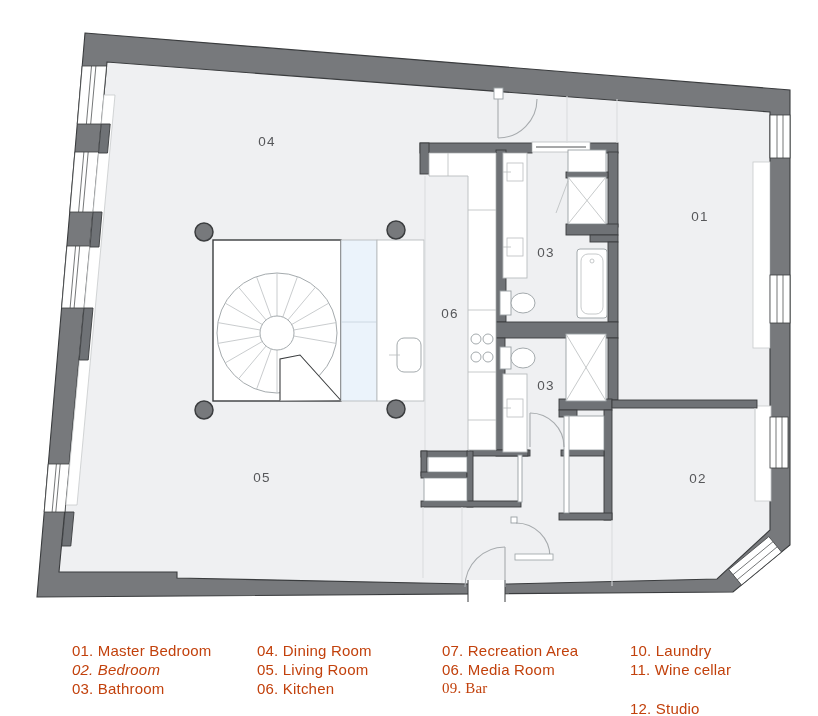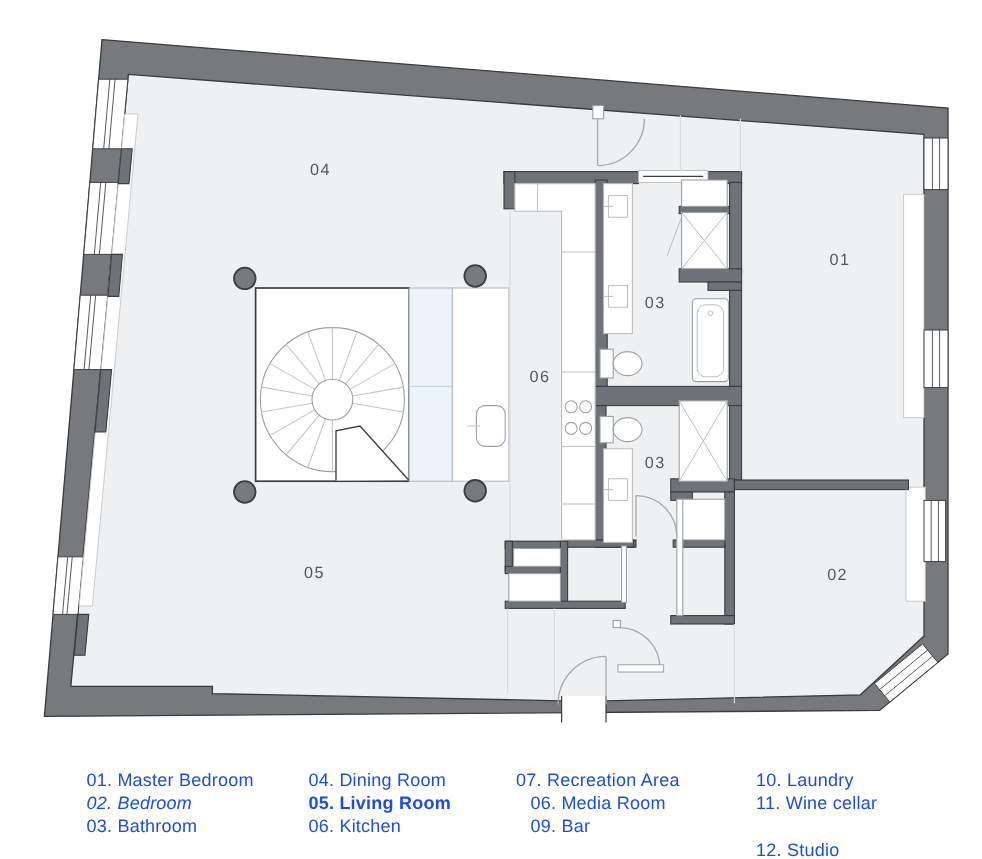--- a/index.html
+++ b/index.html
@@ -18,21 +18,21 @@
   .door{stroke:#a7abae;stroke-width:1.1;fill:none;}
   .seam{stroke:#d9dbdd;stroke-width:1;fill:none;}
   .col{fill:#77797c;stroke:#3b3d3f;stroke-width:1.5;}
   .stair{fill:#ffffff;stroke:#3b3d3f;stroke-width:1.4;}
   .tread{stroke:#c3c6c8;stroke-width:.9;fill:none;}
   .glass{fill:#ebf3fb;stroke:#b9bcbe;stroke-width:.9;}
   .notch{stroke:#3b3d3f;stroke-width:1.1;fill:#ffffff;}
   text.room{font-family:"Liberation Sans",sans-serif;font-size:13.5px;fill:#56575a;
             letter-spacing:1.2px;text-anchor:middle;}
   
-  .legend-item{position:absolute;font-size:15px;color:#1d4ed8;white-space:nowrap;
+  .legend-item{position:absolute;font-size:15px;color:#c2410c;white-space:nowrap;
                letter-spacing:.2px;}
 </style>
 </head>
 <body>
 
 <div class="canvas">
   <svg width="818" height="625" viewBox="0 0 818 625">
 
     <polygon fill="#eff0f2" points="107,62 770,112 770,530 717,579 505,584 468,584 177,578 177,572 59,572"></polygon>
 
@@ -240,22 +240,22 @@
     <text class="room" x="546" y="390">03</text>
     <text class="room" x="262" y="482">05</text>
     <text class="room" x="698" y="483">02</text>
   </svg>
 
   <div>
     <div class="legend-item" style="left:72px;top:642px;">01. Master Bedroom</div>
     <div class="legend-item" style="left:72px;top:661px;font-style:italic;">02. Bedroom</div>
     <div class="legend-item" style="left:72px;top:680px;">03. Bathroom</div>
     <div class="legend-item" style="left:257px;top:642px;text-align:right;">04. Dining Room</div>
-    <div class="legend-item" style="left:257px;top:661px;font-weight:bold;">05. Living Room</div>
+    <div class="legend-item" style="left:257px;top:661px;">05. Living Room</div>
     <div class="legend-item" style="left:257px;top:680px;">06. Kitchen</div>
-    <div class="legend-item" style="left:430px;top:642px;">07. Recreation Area</div>
+    <div class="legend-item" style="left:442px;top:642px;">07. Recreation Area</div>
     <div class="legend-item" style="left:442px;top:661px;">06. Media Room</div>
-    <div class="legend-item" style="left:442px;top:680px;">09. Bar</div>
+    <div class="legend-item" style="left:442px;top:680px;font-family:Liberation Serif, serif;">09. Bar</div>
     <div class="legend-item" style="left:630px;top:642px;">10. Laundry</div>
     <div class="legend-item" style="left:630px;top:661px;">11. Wine cellar</div>
     <div class="legend-item" style="left:630px;top:700px;">12. Studio</div>
   </div>
 </div>
 
 </body></html>

